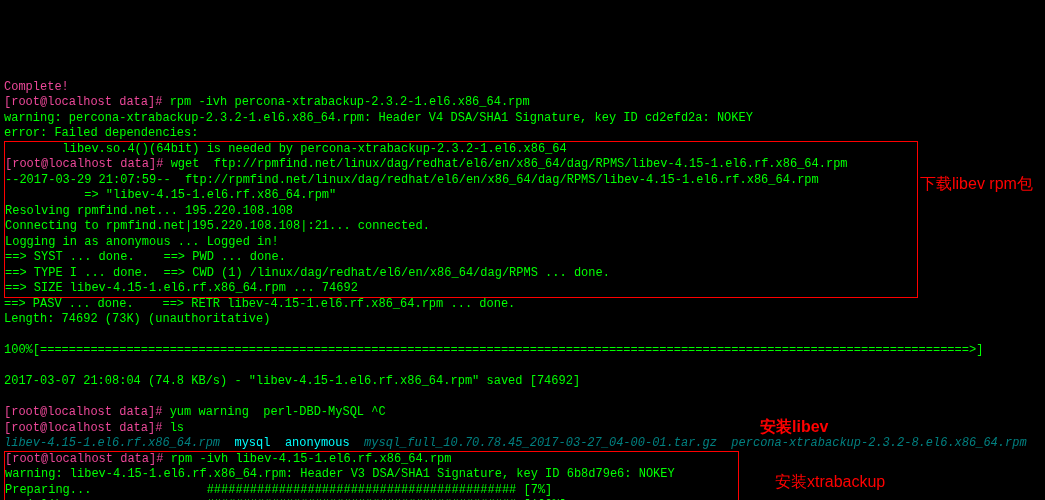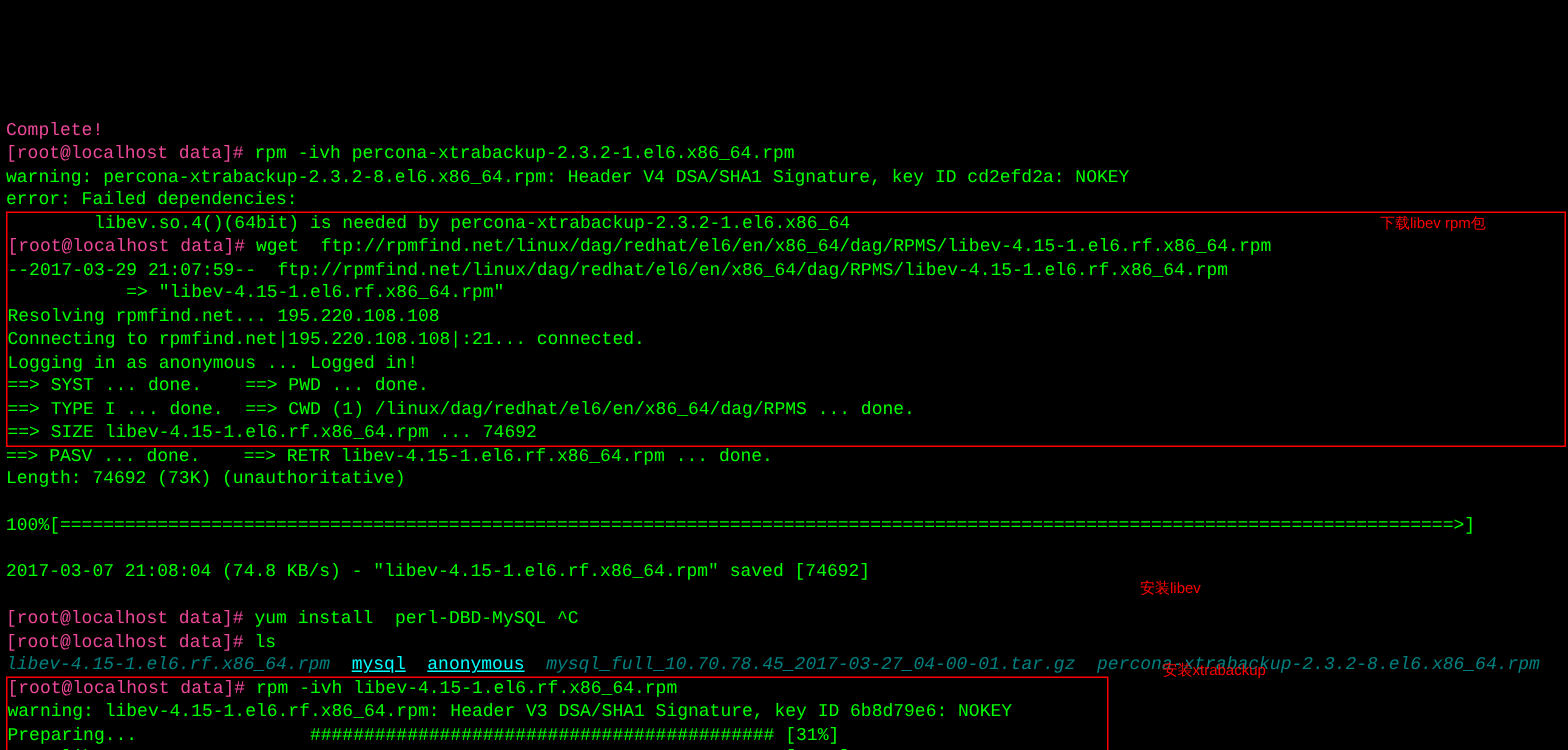--- a/index.html
+++ b/index.html
@@ -12,77 +12,78 @@
       height: 500px;
       overflow: hidden;
       color: #00ff00;
       white-space: pre;
     }
     .terminal {
       padding: 2px 4px;
     }
     .white { color: #ec4899; }
     .green { color: #00ff00; }
-    .cyan { color: #00ffff; text-decoration: underline; }
+    .cyan { color: #00ffff; }
     .teal { color: #008080; font-style: italic; }
     .red-box {
       border: 1.5px solid #ff0000;
       margin: -1px 0;
       display: inline-block;
-      width: 1040px;
+      width: 914px;
     }
     .red-box-small {
       border: 1.5px solid #ff0000;
       margin: -1px 0;
       display: inline-block;
       width: 735px;
     }
     .annotation {
       color: #ff0000;
       font-family: SimSun, 'Microsoft YaHei', sans-serif;
-      font-size: 10px;
+      font-size: 16px;
       position: absolute;
+      margin-top: 34px;
     }
     .ann1 { left: 920px; top: 142px; }
-    .ann2 { left: 760px; top: 385px; }
+    .ann2 { left: 760px; top: 385px; font-weight: bold; }
     .ann3 { left: 775px; top: 440px; }
   </style>
 </head>
 <body>
 
 
 
 <div class="terminal">
 <span class="white">Complete!</span>
 <span class="white">[root@localhost data]#</span><span class="green"> rpm -ivh percona-xtrabackup-2.3.2-1.el6.x86_64.rpm</span>
-<span class="green">warning: percona-xtrabackup-2.3.2-8.el6.x86_64.rpm: Header V4 DSA/SHA1 Signature, key ID cd2efd2a: NOKEY</span>
+<span class="green">warning: percona-xtrabackup-2.3.2-1.el6.x86_64.rpm: Header V4 DSA/SHA1 Signature, key ID cd2efd2a: NOKEY</span>
 <span class="green">error: Failed dependencies:</span>
 <div class="red-box"><span class="green">        libev.so.4()(64bit) is needed by percona-xtrabackup-2.3.2-1.el6.x86_64</span>
 <span class="white">[root@localhost data]#</span><span class="green"> wget  ftp://rpmfind.net/linux/dag/redhat/el6/en/x86_64/dag/RPMS/libev-4.15-1.el6.rf.x86_64.rpm</span>
 <span class="green">--2017-03-29 21:07:59--  ftp://rpmfind.net/linux/dag/redhat/el6/en/x86_64/dag/RPMS/libev-4.15-1.el6.rf.x86_64.rpm</span>
 <span class="green">           =&gt; "libev-4.15-1.el6.rf.x86_64.rpm"</span>
 <span class="green">Resolving rpmfind.net... 195.220.108.108</span>
 <span class="green">Connecting to rpmfind.net|195.220.108.108|:21... connected.</span>
 <span class="green">Logging in as anonymous ... Logged in!</span>
 <span class="green">==&gt; SYST ... done.    ==&gt; PWD ... done.</span>
 <span class="green">==&gt; TYPE I ... done.  ==&gt; CWD (1) /linux/dag/redhat/el6/en/x86_64/dag/RPMS ... done.</span>
 <span class="green">==&gt; SIZE libev-4.15-1.el6.rf.x86_64.rpm ... 74692</span></div>
 <span class="green">==&gt; PASV ... done.    ==&gt; RETR libev-4.15-1.el6.rf.x86_64.rpm ... done.</span>
 <span class="green">Length: 74692 (73K) (unauthoritative)</span>
 
 <span class="green">100%[=================================================================================================================================&gt;]</span>
 
 <span class="green">2017-03-07 21:08:04 (74.8 KB/s) - "libev-4.15-1.el6.rf.x86_64.rpm" saved [74692]</span>
 
-<span class="white">[root@localhost data]#</span><span class="green"> yum install  perl-DBD-MySQL ^C</span>
+<span class="white">[root@localhost data]#</span><span class="green"> yum warning  perl-DBD-MySQL ^C</span>
 <span class="white">[root@localhost data]#</span><span class="green"> ls</span>
 <span class="teal">libev-4.15-1.el6.rf.x86_64.rpm</span>  <span class="cyan">mysql</span>  <span class="cyan">anonymous</span>  <span class="teal">mysql_full_10.70.78.45_2017-03-27_04-00-01.tar.gz</span>  <span class="teal">percona-xtrabackup-2.3.2-8.el6.x86_64.rpm</span>
 <div class="red-box-small"><span class="white">[root@localhost data]#</span><span class="green"> rpm -ivh libev-4.15-1.el6.rf.x86_64.rpm</span>
 <span class="green">warning: libev-4.15-1.el6.rf.x86_64.rpm: Header V3 DSA/SHA1 Signature, key ID 6b8d79e6: NOKEY</span>
-<span class="green">Preparing...                ########################################### [31%]</span>
+<span class="green">Preparing...                ########################################### [7%]</span>
 <span class="green">   1:libev                  ########################################### [100%]</span></div>
 
 </div>
 
 <div class="annotation ann1">下载libev rpm包</div>
 <div class="annotation ann2">安装libev</div>
 <div class="annotation ann3">安装xtrabackup</div>
 
 
 

